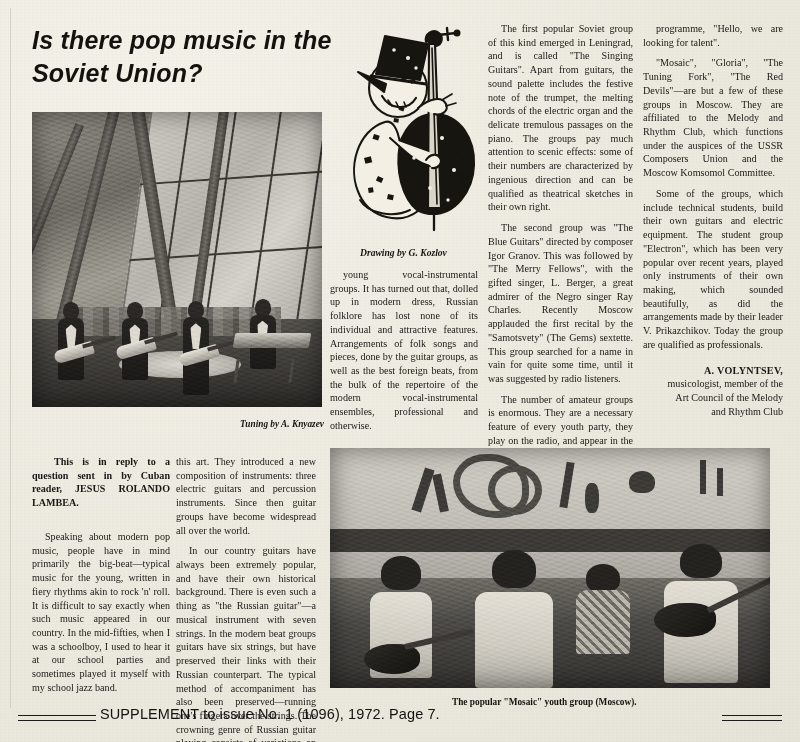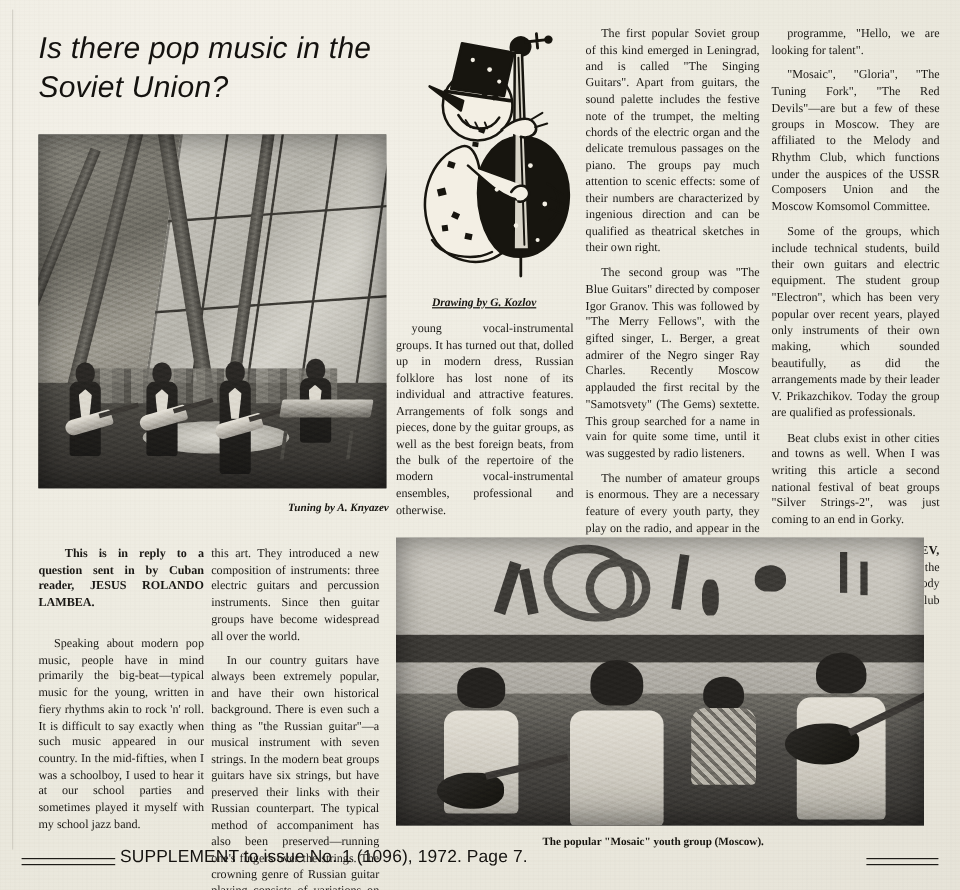--- a/index.html
+++ b/index.html
@@ -18,21 +18,21 @@
   .grain{
     position:absolute;inset:0;pointer-events:none;opacity:.35;
     background-image:
       repeating-linear-gradient(0deg, rgba(120,110,95,.05) 0 1px, transparent 1px 3px),
       repeating-linear-gradient(90deg, rgba(120,110,95,.04) 0 1px, transparent 1px 4px);
   }
   
   .headline{
     position:absolute;left:32px;top:24px;width:300px;
     font-family:"Liberation Sans", sans-serif;
-    font-weight:normal;font-style:italic;
+    font-weight:bold;font-style:italic;
     font-size:25px;line-height:1.32;color:#14120f;
     letter-spacing:.2px;
   }
   
   .photo{position:absolute;overflow:hidden;background:#5b5b57;}
   #photo-top{left:32px;top:112px;width:290px;height:295px;}
   #photo-bottom{left:330px;top:448px;width:440px;height:240px;}
   .ph-grain{position:absolute;inset:0;
     background-image:
       repeating-linear-gradient(17deg, rgba(255,255,255,.05) 0 2px, rgba(0,0,0,.05) 2px 4px),
@@ -230,37 +230,36 @@
           <circle cx="116" cy="152" r="2"></circle>
             <circle cx="92" cy="170" r="1.9"></circle>
           <circle cx="76" cy="140" r="1.8"></circle>
             <circle cx="110" cy="182" r="1.7"></circle>
         </g>
 
         <path d="M22 182 C30 196 56 200 72 192" stroke-width="2"></path>
       </g>
     </svg>
   </div>
-  <div class="drawcredit" style="left:360px;top:247px;text-decoration:underline;">Drawing by G. Kozlov</div>
+  <div class="drawcredit" style="left:360px;top:247px;">Drawing by G. Kozlov</div>
 
   <div class="col" style="left:330px;top:268px;width:148px;">
     <p>young vocal-instrumental groups. It has turned out that, dolled up in modern dress, Russian folklore has lost none of its individual and attractive features. Arrangements of folk songs and pieces, done by the guitar groups, as well as the best foreign beats, from the bulk of the repertoire of the modern vocal-instrumental ensembles, professional and otherwise.</p>
   </div>
 
   <div class="col" style="left:488px;top:22px;width:145px;">
     <p>The first popular Soviet group of this kind emerged in Leningrad, and is called "The Singing Guitars". Apart from guitars, the sound palette includes the festive note of the trumpet, the melting chords of the electric organ and the delicate tremulous passages on the piano. The groups pay much attention to scenic effects: some of their numbers are characterized by ingenious direction and can be qualified as theatrical sketches in their own right.</p>
     <p>The second group was "The Blue Guitars" directed by composer Igor Granov. This was followed by "The Merry Fellows", with the gifted singer, L. Berger, a great admirer of the Negro singer Ray Charles. Recently Moscow applauded the first recital by the "Samotsvety" (The Gems) sextette. This group searched for a name in vain for quite some time, until it was suggested by radio listeners.</p>
     <p>The number of amateur groups is enormous. They are a necessary feature of every youth party, they play on the radio, and appear in the popular TV</p>
   </div>
 
   <div class="col" style="left:643px;top:22px;width:140px;">
     <p>programme, "Hello, we are looking for talent".</p>
     <p>"Mosaic", "Gloria", "The Tuning Fork", "The Red Devils"—are but a few of these groups in Moscow. They are affiliated to the Melody and Rhythm Club, which functions under the auspices of the USSR Composers Union and the Moscow Komsomol Committee.</p>
     <p>Some of the groups, which include technical students, build their own guitars and electric equipment. The student group "Electron", which has been very popular over recent years, played only instruments of their own making, which sounded beautifully, as did the arrangements made by their leader V. Prikazchikov. Today the group are qualified as professionals.</p>
-    <p>Beat clubs exist in other cities and towns as well. When I was writing this article a second national festival of beat groups "Silver Strings-2", was just coming to an end in Gorky.</p>
     <div class="sig">
       <p class="nm">A. VOLYNTSEV,</p>
       <p>musicologist, member of the</p>
       <p>Art Council of the Melody</p>
       <p>and Rhythm Club</p>
     </div>
   </div>
 
   <div class="caption" style="left:32px;top:414px;width:292px;">
     <span class="credit">Tuning by A. Knyazev</span>

